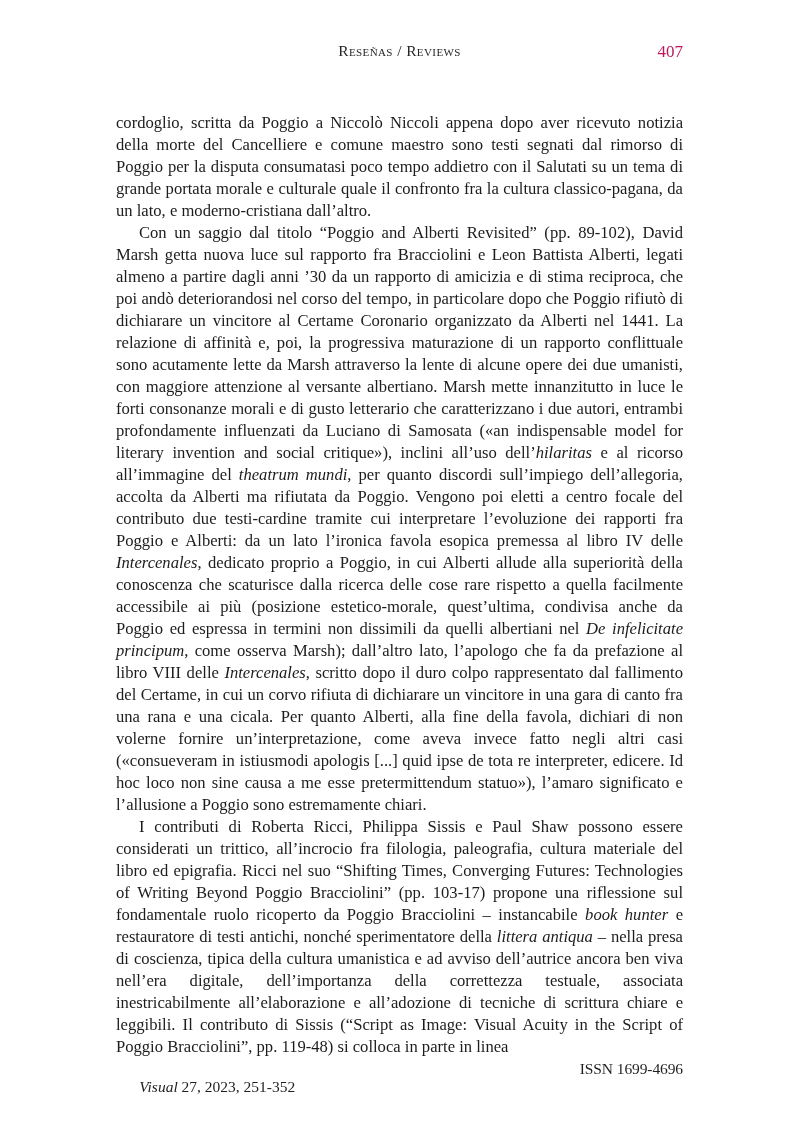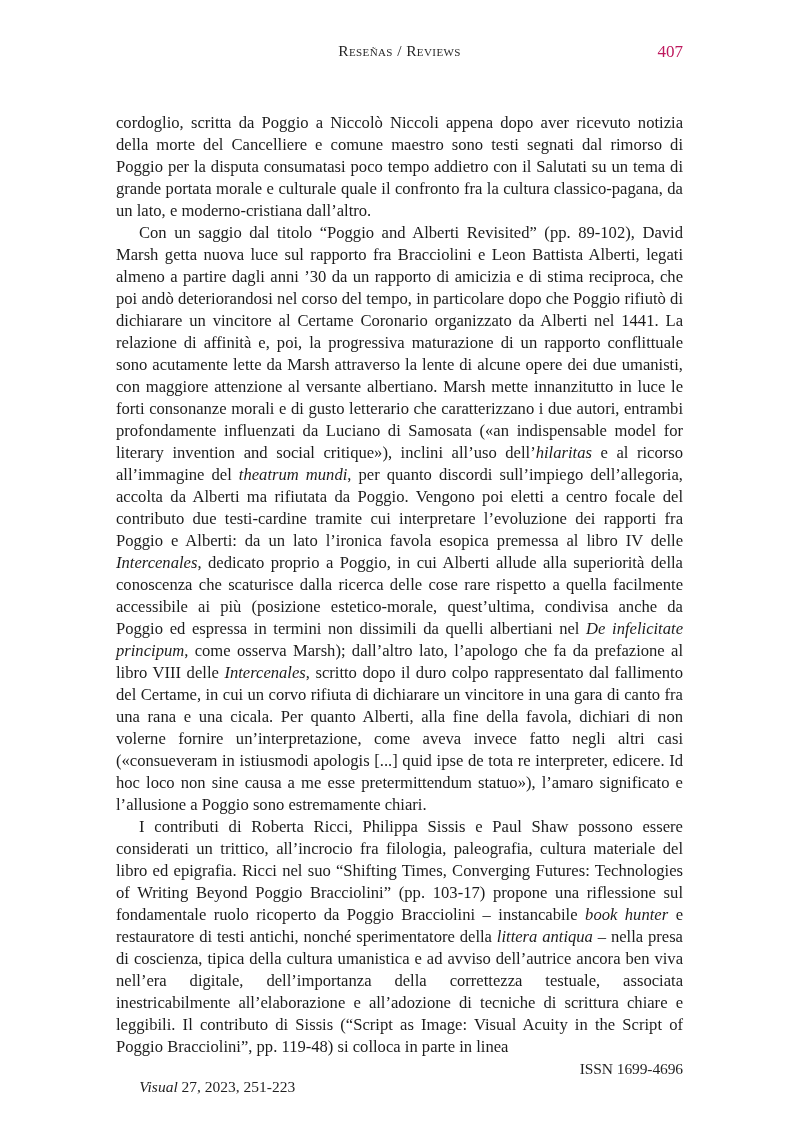--- a/index.html
+++ b/index.html
@@ -115,18 +115,18 @@
   </div>
 
   <div class="textblock" id="body-text-block">
       <p><span>cordoglio, scritta da Poggio a Niccolò Niccoli appena dopo aver ricevuto notizia della morte del Cancelliere e comune maestro sono testi segnati dal rimorso di Poggio per la disputa consumatasi poco tempo addietro con il Salutati su un tema di grande portata morale e culturale quale il confronto fra la cultura classico-pagana, da un lato, e moderno-cristiana dall’altro.</span></p>
       <p class="indent"><span>Con un saggio dal titolo “Poggio and Alberti Revisited” (pp. 89-102), David Marsh getta nuova luce sul rapporto fra Bracciolini e Leon Battista Alberti, legati almeno a partire dagli anni ’30 da un rapporto di amicizia e di stima reciproca, che poi andò deteriorandosi nel corso del tempo, in particolare dopo che Poggio rifiutò di dichiarare un vincitore al Certame Coronario organizzato da Alberti nel 1441. La relazione di affinità e, poi, la progressiva maturazione di un rapporto conflittuale sono acutamente lette da Marsh attraverso la lente di alcune opere dei due umanisti, con maggiore attenzione al versante albertiano. Marsh mette innanzitutto in luce le forti consonanze morali e di gusto letterario che caratterizzano i due autori, entrambi profondamente influenzati da Luciano di Samosata («an indispensable model for literary invention and social critique»), inclini all’uso dell’</span><i>hilaritas</i><span> e al ricorso all’immagine del </span><i>theatrum mundi</i><span>, per quanto discordi sull’impiego dell’allegoria, accolta da Alberti ma rifiutata da Poggio. Vengono poi eletti a centro focale del contributo due testi-cardine tramite cui interpretare l’evoluzione dei rapporti fra Poggio e Alberti: da un lato l’ironica favola esopica premessa al libro IV delle </span><i>Intercenales</i><span>, dedicato proprio a Poggio, in cui Alberti allude alla superiorità della conoscenza che scaturisce dalla ricerca delle cose rare rispetto a quella facilmente accessibile ai più (posizione estetico-morale, quest’ultima, condivisa anche da Poggio ed espressa in termini non dissimili da quelli albertiani nel </span><i>De infelicitate principum</i><span>, come osserva Marsh); dall’altro lato, l’apologo che fa da prefazione al libro VIII delle </span><i>Intercenales</i><span>, scritto dopo il duro colpo rappresentato dal fallimento del Certame, in cui un corvo rifiuta di dichiarare un vincitore in una gara di canto fra una rana e una cicala. Per quanto Alberti, alla fine della favola, dichiari di non volerne fornire un’interpretazione, come aveva invece fatto negli altri casi («consueveram in istiusmodi apologis [...] quid ipse de tota re interpreter, edicere. Id hoc loco non sine causa a me esse pretermittendum statuo»), l’amaro significato e l’allusione a Poggio sono estremamente chiari.</span></p>
       <p class="indent"><span>I contributi di Roberta Ricci, Philippa Sissis e Paul Shaw possono essere considerati un trittico, all’incrocio fra filologia, paleografia, cultura materiale del libro ed epigrafia. Ricci nel suo “Shifting Times, Converging Futures: Technologies of Writing Beyond Poggio Bracciolini” (pp. 103-17) propone una riflessione sul fondamentale ruolo ricoperto da Poggio Bracciolini – instancabile </span><i>book hunter</i><span> e restauratore di testi antichi, nonché sperimentatore della </span><i>littera antiqua</i><span> – nella presa di coscienza, tipica della cultura umanistica e ad avviso dell’autrice ancora ben viva nell’era digitale, dell’importanza della correttezza testuale, associata inestricabilmente all’elaborazione e all’adozione di tecniche di scrittura chiare e leggibili. Il contributo di Sissis (“Script as Image: Visual Acuity in the Script of Poggio Bracciolini”, pp. 119-48) si colloca in parte in linea</span></p>
     </div>
 
   <div class="footer">
     <div class="footer-left">
-      <span class="jn">Visual</span><span> 27, 2023, 251-223</span>
+      <span class="jn">Visual</span><span> 27, 2023, 251-352</span>
     </div>
     <div class="footer-right">ISSN 1699-4696</div>
   </div>
 
 </div>
 
 </body></html>

